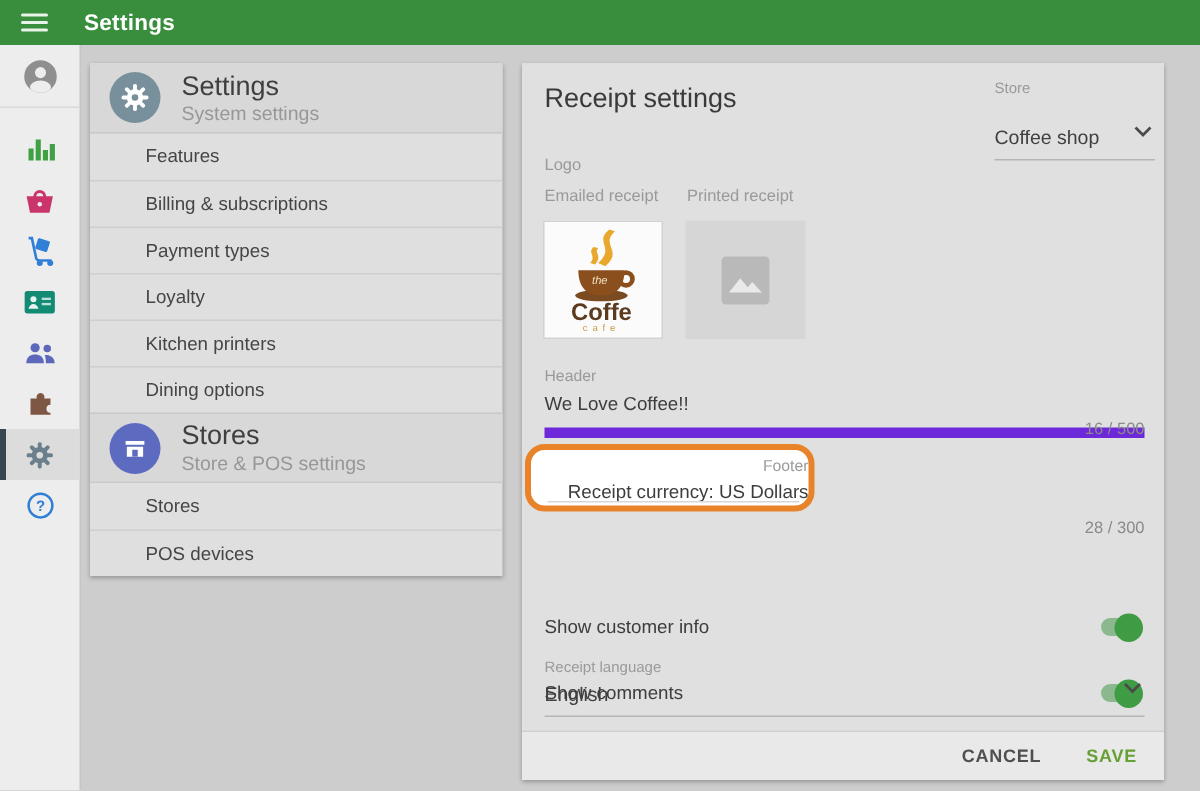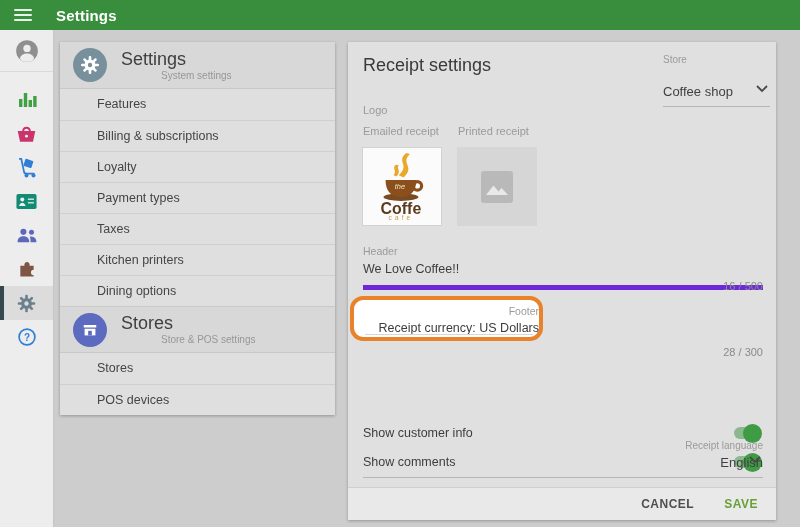--- a/index.html
+++ b/index.html
@@ -30,21 +30,21 @@
   .right-panel { left:348px; top:42px; width:428px; height:478px; background:#e0e0e0; }
 
   .section-header { height:47px; background:#d8d8d8; display:flex; align-items:center;
                     padding-left:13px; border-bottom:1px solid #c9c9c9; }
   .badge { width:34px; height:34px; border-radius:50%; display:flex; align-items:center;
            justify-content:center; flex:0 0 34px; }
   .badge-gear { background:#78909c; }
   .badge-store { background:#5c6bc0; }
   .sh-text { margin-left:14px; }
   .sh-title { font-size:18px; color:#3f3f3f; line-height:19px; }
-  .sh-sub { font-size:10px; color:#979797; margin-top:1px;margin-left:40px; }
+  .sh-sub { font-size:13px; color:#979797; margin-top:1px; }
 
   .menu-item { height:31px; line-height:31px; padding-left:37px; font-size:12.5px; color:#454545;
                cursor:pointer; }
   .menu-item + .menu-item { border-top:1px solid #cfcfcf; }
   .menu-item.selected { background:#d2d2d2; }
   .stores-header { border-top:1px solid #c9c9c9; }
 
   
   .rp-title { position:absolute; left:15px; top:13px; font-size:18px; color:#3a3a3a; }
 
@@ -59,43 +59,43 @@
   .thumb-label-1 { position:absolute; left:15px; top:83px; font-size:11px; color:#9a9a9a; }
   .thumb-label-2 { position:absolute; left:110px; top:83px; font-size:11px; color:#9a9a9a; }
   .thumb { position:absolute; top:105px; width:80px; height:79px; cursor:pointer; }
   .thumb-1 { left:14px; background:#fbfbfb; border:1px solid #d2d2d2;
              display:flex; align-items:center; justify-content:center; }
   .thumb-2 { left:109px; background:#d6d6d6; display:flex; align-items:center; justify-content:center; }
 
   .field-label { font-size:10.5px; color:#9a9a9a; }
   .field-value { font-size:12.5px; color:#3d3d3d; }
   .header-field { position:absolute; left:15px; right:13px; top:203px;
-                  border-bottom:5px solid #6d28d9; padding-bottom:9px; cursor:text; }
+                  border-bottom:7px solid #6d28d9; padding-bottom:9px; cursor:text; }
   .header-field .field-value { margin-top:5px; }
   .counter { position:absolute; right:13px; font-size:11px; color:#8a8a8a; }
   .counter-1 { top:238px; }
   .counter-2 { top:304px; }
 
   .footer-box { position:absolute; left:2px; top:254px; width:193px; height:45px;
                 background:#ffffff; border:4px solid #e8832a; border-radius:13px;
                 padding:5px 0 0 11px; cursor:text;text-align:right; }
   .footer-box .field-value { margin-top:4px; }
   .footer-underline { position:absolute; left:11px; right:6px; bottom:2px; border-bottom:1px solid #d7d7d7; }
 
   .toggle-row { position:absolute; left:15px; right:13px; height:20px; display:flex;
                 align-items:center; justify-content:space-between; }
-  .toggle-row-1 { top:381px; }
+  .toggle-row-1 { top:366px; }
   .toggle-row-2 { top:410px; }
   .toggle-row .field-value { font-size:12.5px; }
   .toggle { position:relative; width:26px; height:12px; background:#8cb88f; border-radius:7px;
             margin-right:3px; cursor:pointer; }
   .toggle .knob { position:absolute; right:-2px; top:-3.5px; width:19px; height:19px;
                   border-radius:50%; background:#3f9b44; }
 
-  .lang-select { position:absolute; left:15px; right:13px; top:398px; cursor:pointer;text-align:right; }
+  .lang-select { position:absolute; left:15px; right:13px; top:398px; cursor:pointer; }
   .lang-select .select-value { margin-top:4px; }
 
   .action-bar { position:absolute; left:0; right:0; bottom:0; height:33px; background:#e9e9e9;
                 border-top:1px solid #cfcfcf; display:flex; align-items:center;
                 justify-content:flex-end; }
   .btn { font-size:12px; font-weight:bold; letter-spacing:.5px; cursor:pointer; }
   .btn-cancel { color:#4f4f4f; margin-right:30px; }
   .btn-save { color:#67a036; margin-right:18px; }
 </style>
 </head>
@@ -216,23 +216,22 @@
         <circle cx="12" cy="12" r="2.4" fill="#78909c"></circle>
       </svg>
     </div>
     <div class="sh-text">
       <div class="sh-title">Settings</div>
       <div class="sh-sub">System settings</div>
     </div>
   </div>
   <div class="menu-item">Features</div>
   <div class="menu-item">Billing &amp; subscriptions</div>
+  <div class="menu-item">Payment types</div>
   <div class="menu-item">Loyalty</div>
-  <div class="menu-item">Payment types</div>
-  <div class="menu-item">Taxes</div>
   <div class="menu-item">Kitchen printers</div>
   <div class="menu-item">Dining options</div>
 
   <div class="section-header stores-header">
     <div class="badge badge-store">
       <svg width="20" height="20" viewBox="0 0 24 24">
         <rect x="4.5" y="6" width="15" height="3" fill="#ffffff"></rect>
         <path d="M5.5 10.5 L18.5 10.5 L18.5 18.5 L5.5 18.5 Z" fill="#ffffff"></path>
         <rect x="9.8" y="13" width="4.4" height="5.5" fill="#5c6bc0"></rect>
       </svg>

